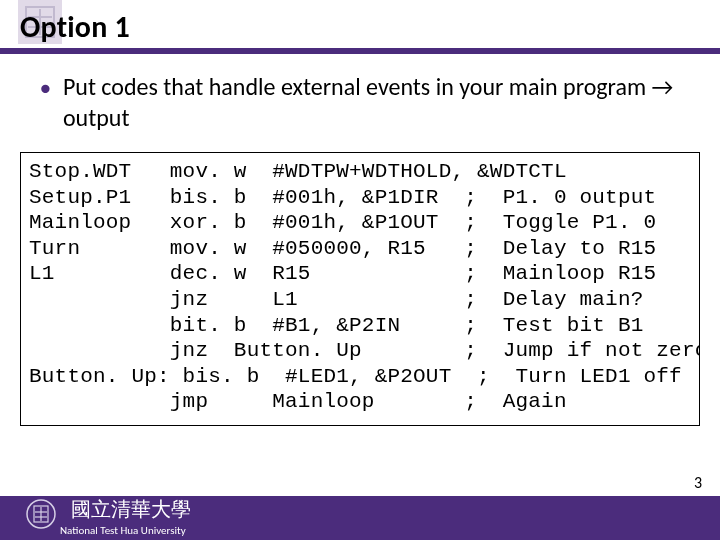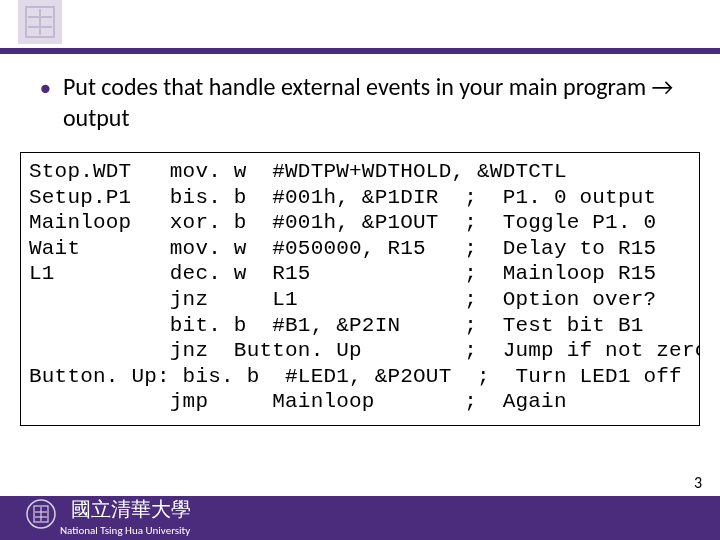--- a/index.html
+++ b/index.html
@@ -129,49 +129,50 @@
 
   <div class="watermark">
     <svg width="34" height="34" viewBox="0 0 34 34">
       <rect x="3" y="2" width="28" height="30" fill="none" stroke="#6b5a8a" stroke-width="2"></rect>
       <line x1="17" y1="4" x2="17" y2="30" stroke="#6b5a8a" stroke-width="2"></line>
       <line x1="5" y1="12" x2="29" y2="12" stroke="#6b5a8a" stroke-width="2"></line>
       <line x1="5" y1="22" x2="29" y2="22" stroke="#6b5a8a" stroke-width="2"></line>
     </svg>
   </div>
 
+  <div class="title">Option 1</div>
   <div class="rule"></div>
 
   <div class="bullets">
     <div class="bullet-row">
       <span class="bullet-dot">●</span>
       <span>Put codes that handle external events in your main program → output</span>
     </div>
   </div>
 
   <div class="code-box"><span>Stop.WDT   mov. w  #WDTPW+WDTHOLD, &amp;WDTCTL</span>
 <span>Setup.P1   bis. b  #001h, &amp;P1DIR  ;  P1. 0 output</span>
 <span>Mainloop   xor. b  #001h, &amp;P1OUT  ;  Toggle P1. 0</span>
-<span>Wait       mov. w  #050000, R15   ;  Delay to R15</span>
+<span>Turn       mov. w  #050000, R15   ;  Delay to R15</span>
 <span>L1         dec. w  R15            ;  Mainloop R15</span>
-<span>           jnz     L1             ;  Option over?</span>
+<span>           jnz     L1             ;  Delay main?</span>
 <span>           bit. b  #B1, &amp;P2IN     ;  Test bit B1</span>
 <span>           jnz  Button. Up        ;  Jump if not zero</span>
 <span>Button. Up: bis. b  #LED1, &amp;P2OUT  ;  Turn LED1 off</span>
 <span>           jmp     Mainloop       ;  Again</span></div>
 
   <div class="page-num">3</div>
 
   <div class="footer">
     <div class="footer-seal">
       <svg width="32" height="32" viewBox="0 0 32 32">
         <circle cx="16" cy="16" r="14" fill="none" stroke="#d6cfe6" stroke-width="1.5"></circle>
         <rect x="9" y="8" width="14" height="16" fill="none" stroke="#d6cfe6" stroke-width="1.2"></rect>
         <line x1="16" y1="9" x2="16" y2="23" stroke="#d6cfe6" stroke-width="1.2"></line>
         <line x1="10" y1="14" x2="22" y2="14" stroke="#d6cfe6" stroke-width="1.2"></line>
         <line x1="10" y1="19" x2="22" y2="19" stroke="#d6cfe6" stroke-width="1.2"></line>
       </svg>
     </div>
     <div class="footer-cn">國立清華大學</div>
-    <div class="footer-en">National Tsing Hua University</div>
+    <div class="footer-en">National Test Hua University</div>
   </div>
 
 </div>
 
 </body></html>

